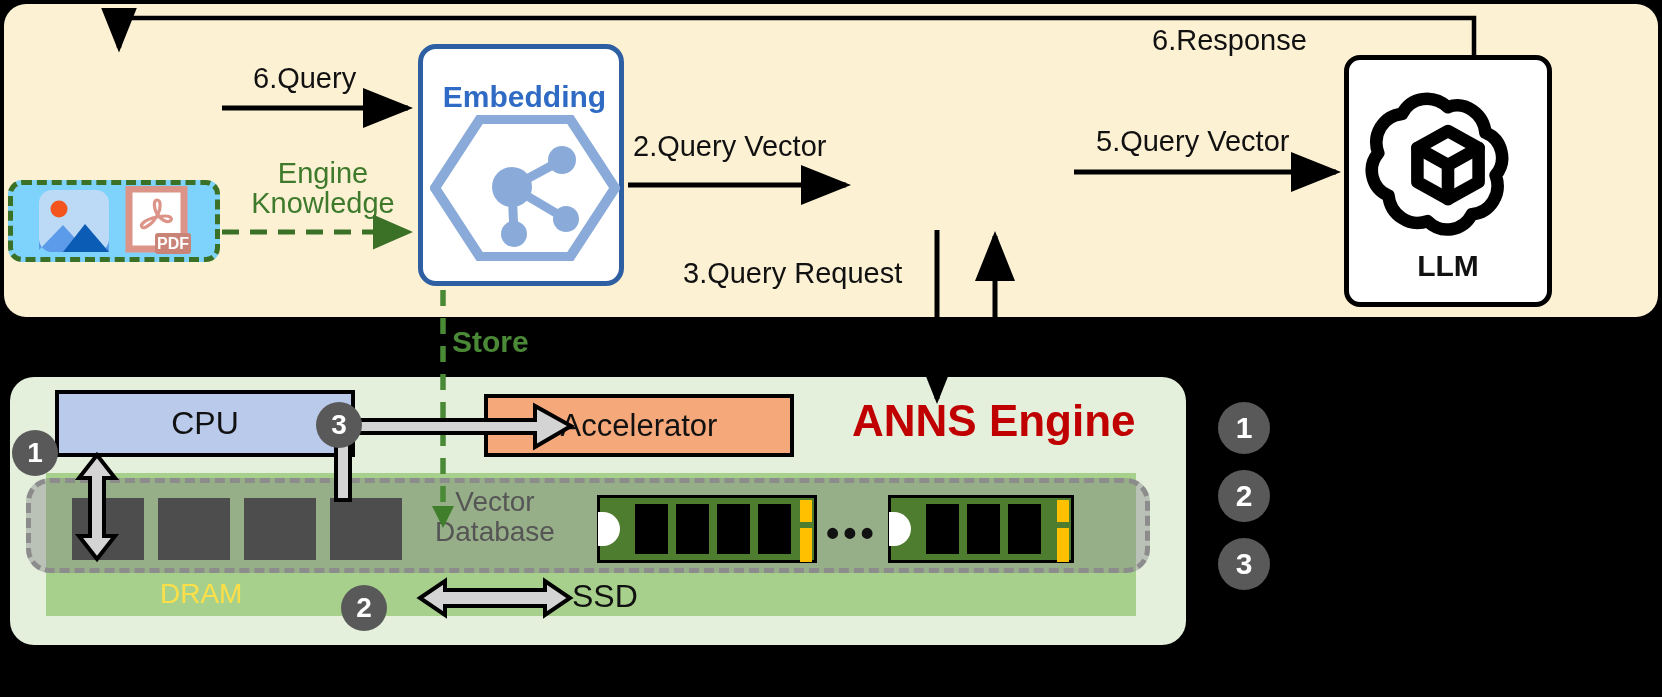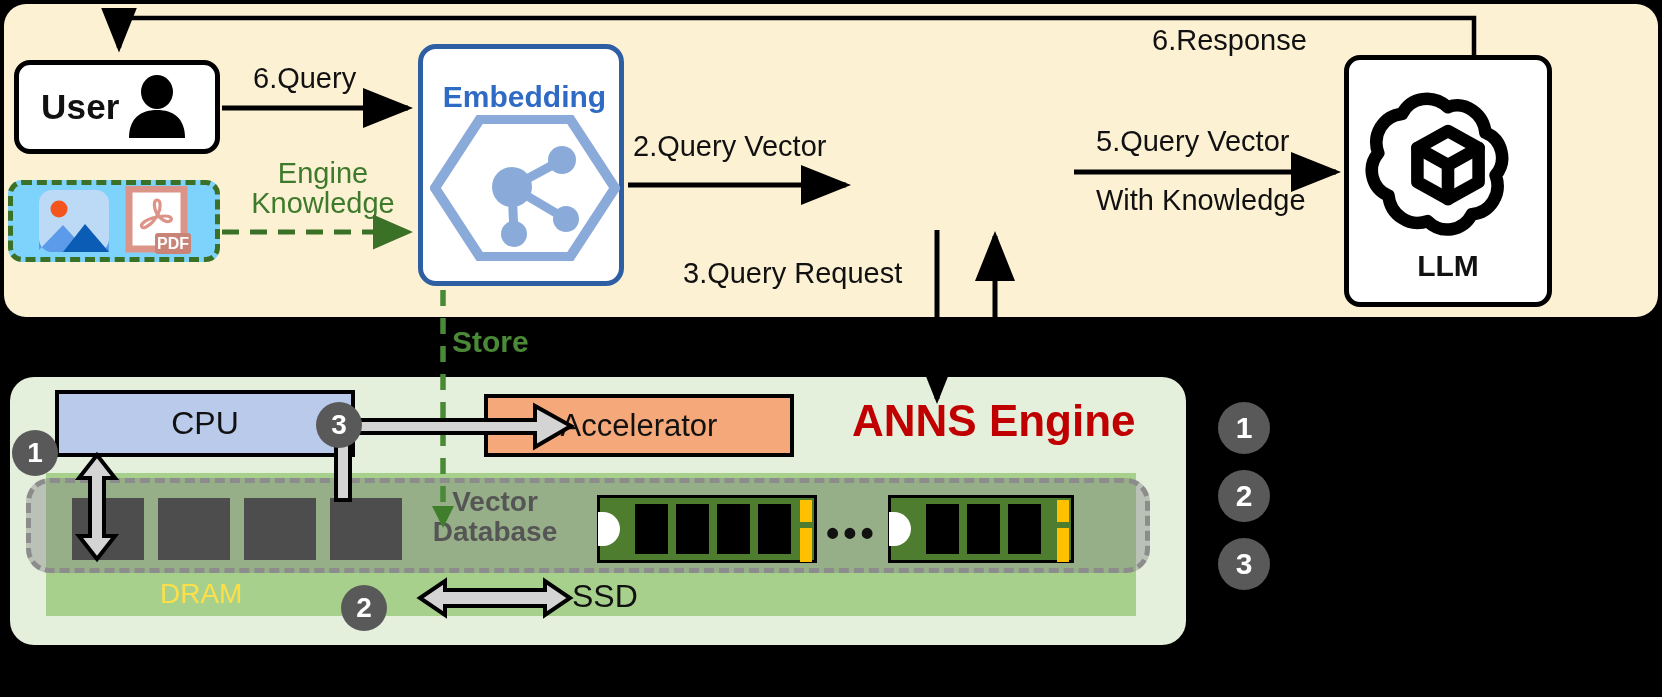--- a/index.html
+++ b/index.html
@@ -100,21 +100,21 @@
   #ssd-label{position:absolute;left:572px;top:578px;font-size:32px;color:#111;}
 
   
   #vdb-capsule{
     position:absolute;left:26px;top:478px;width:1124px;height:95px;
     background:rgba(128,128,128,.42);border:5px dashed #8c8c8c;border-radius:24px;
     box-sizing:border-box;
   }
   #vdb-label{
     position:absolute;left:420px;top:487px;width:150px;text-align:center;
-    font-size:28px;font-weight:bold;color:#555;line-height:1.08;
+    font-size:28px;font-weight:normal;color:#555;line-height:1.08;
   }
 
   
   .dram-chip{position:absolute;top:498px;width:72px;height:62px;background:#4d4d4d;}
 
   
   .ssd-mod{position:absolute;top:495px;height:68px;background:#4f7d2f;border:3px solid #000;box-sizing:border-box;}
   .ssd-notch{position:absolute;left:-2px;top:50%;transform:translateY(-50%);width:22px;height:34px;background:#fff;border-radius:0 20px 20px 0;}
   .ssd-blk{position:absolute;top:6px;height:50px;background:#000;}
   .ssd-pin{position:absolute;width:12px;background:#ffc000;}
@@ -135,27 +135,20 @@
 
   svg.ov{position:absolute;left:0;top:0;width:1662px;height:697px;pointer-events:none;}
 </style>
 </head>
 <body>
 
 <div id="stage">
 
   <div class="abs" id="rag-panel"></div>
 
-  <div class="node" id="user-box">
-    <span id="user-label">User</span>
-    <svg id="user-person" width="64" height="66" viewBox="0 0 64 66">
-      <ellipse cx="32" cy="18" rx="16" ry="17" fill="#000"></ellipse>
-      <path d="M4 64 C4 44 16 36 32 36 C48 36 60 44 60 64 Z" fill="#000"></path>
-    </svg>
-  </div>
 
   <div id="dk-box" class="abs">
     <svg width="74" height="66" viewBox="0 0 74 66">
       <rect x="2" y="2" width="70" height="62" rx="13" fill="#bcd9f5"></rect>
       <circle cx="22" cy="21" r="8.5" fill="#f4551f"></circle>
       <path d="M2 62 L26 37 L45 58 L52 50 L72 64 L72 51 C72 58.5 66 64 59 64 L14 64 C8 64 2 58 2 51 Z" fill="#5b9bea"></path>
       <path d="M26 64 L48 36 L72 64 Z" fill="#0b5cb5"></path>
     </svg>
     <svg width="66" height="70" viewBox="0 0 66 70">
       <rect x="4" y="3" width="55" height="60" fill="#fff" stroke="#dd9488" stroke-width="7"></rect>
@@ -195,21 +188,20 @@
   </div>
 
   <span class="lbl" id="lbl-query">6.Query</span>
   <div class="lbl lbl-green" id="lbl-domain">
     <div>Engine</div>
     <div>Knowledge</div>
   </div>
   <span class="lbl" id="lbl-qvec">2.Query Vector</span>
   <span class="lbl" id="lbl-qreq">3.Query Request</span>
   <span class="lbl" id="lbl-5a">5.Query Vector</span>
-  <span class="lbl" id="lbl-5b">With Knowledge</span>
   <span class="lbl" id="lbl-6">6.Response</span>
   <span class="lbl" id="lbl-store">Store</span>
 
   <div class="abs" id="anns-panel"></div>
 
   <div id="dram-strip"></div>
 
   <div id="vdb-capsule"></div>
   <div id="vdb-label">
     <div>Vector</div>

